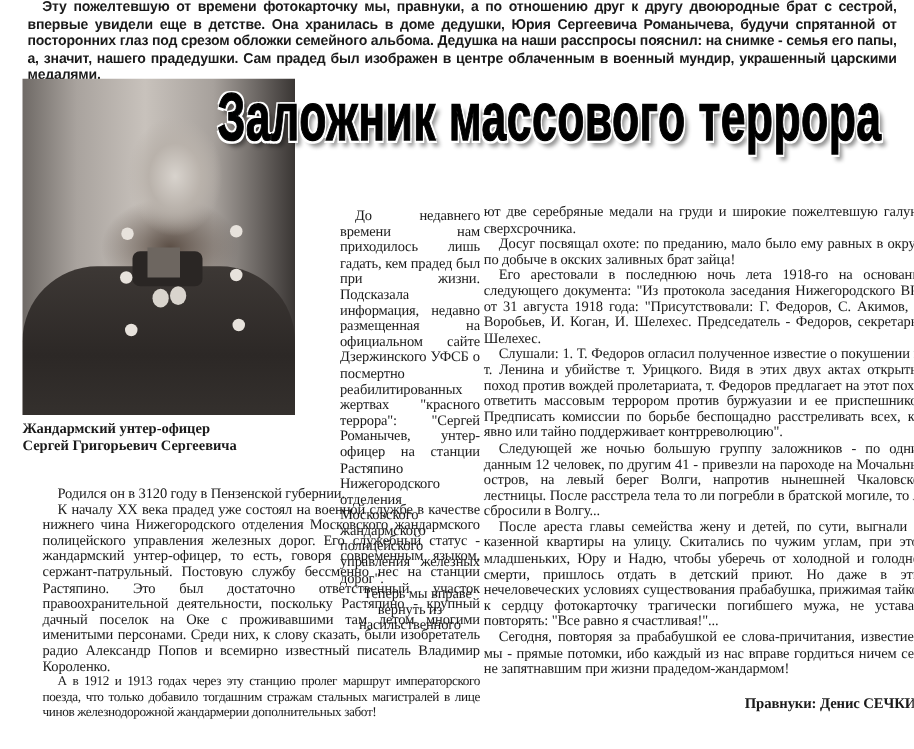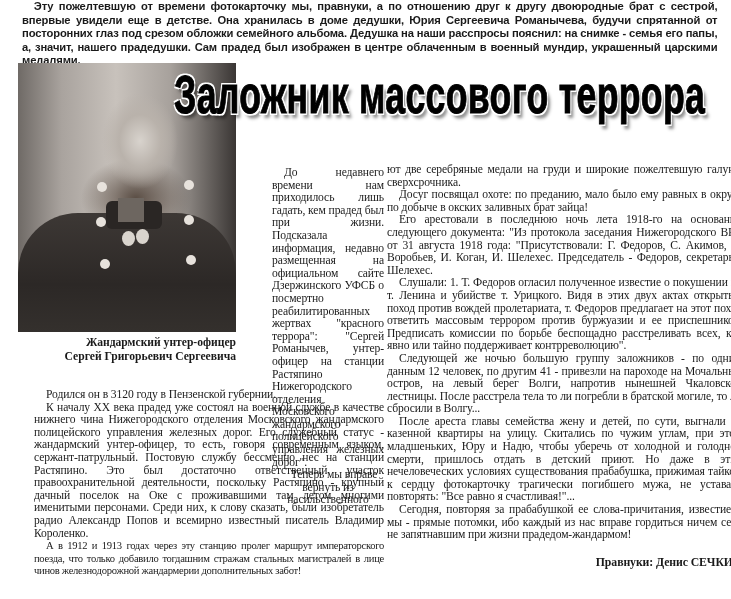--- a/index.html
+++ b/index.html
@@ -24,21 +24,21 @@
     border-radius:60px 60px 0 0;
   }
   .photo .collar {
     position:absolute; left:88px; top:138px; width:56px; height:28px;
     background:#2a2624; border-radius:6px;
   }
   .photo .btn { position:absolute; width:10px; height:10px; border-radius:50%; background:#e7e2dc; }
   .photo .medal { position:absolute; width:13px; height:15px; border-radius:50%; background:#d9d4cd; }
   .photo .ribbon { position:absolute; width:26px; height:24px; background:#6d6660; }
   .caption {
-    position:absolute; left:18px; top:336px; width:218px; text-align:right;
+    position:absolute; left:18px; top:336px; width:218px; text-align:left;
     font-family:"Liberation Serif", serif; font-weight:bold; font-size:11.6px; line-height:14px;
   }
   .headline {
     position:absolute; left:174px; top:60px; width:560px; height:68px;
     font-family:"Liberation Sans", sans-serif; font-weight:bold;
     font-size:54px; line-height:68px; color:#000; white-space:nowrap;
     transform:scaleX(0.66); transform-origin:left top; letter-spacing:0.5px;
     -webkit-text-stroke:1px #000;
     text-shadow: 2px 2px 0 #fff, -2px -2px 0 #fff, 2px -2px 0 #fff, -2px 2px 0 #fff,
                  5px 5px 4px rgba(0,0,0,0.45);

